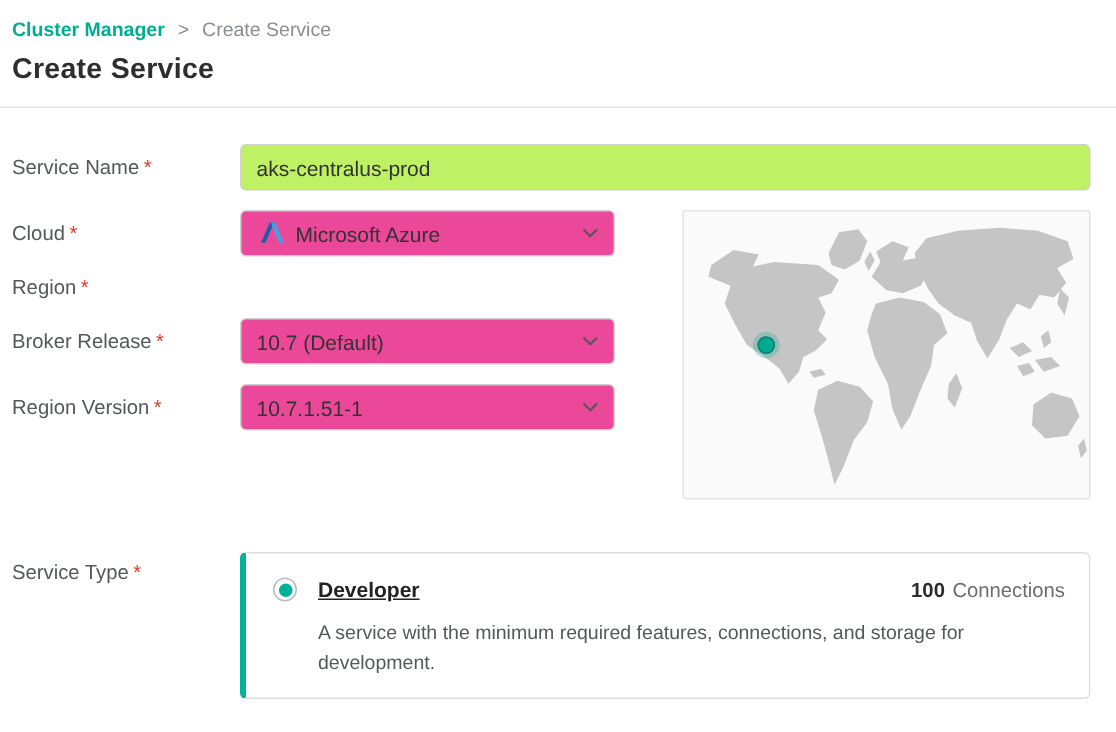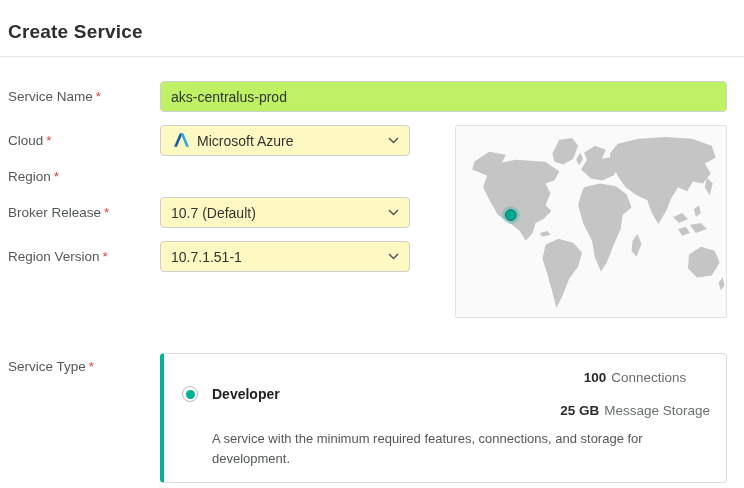--- a/index.html
+++ b/index.html
@@ -28,21 +28,21 @@
   .req { color:#e03e2d; margin-left:3px; }
 
   input.text {
     flex:1; height:31px; border:1px solid #cfcfcf; border-radius:4px;
     padding:0 10px; font:inherit; color:#333; background:#bef264; outline:none;
   }
 
   .select {
     width:250px; height:31px; border:1px solid #cfcfcf; border-radius:4px;
     display:flex; align-items:center; justify-content:space-between;
-    padding:0 10px; cursor:pointer; background:#fef9c3; color:#333;
+    padding:0 10px; cursor:pointer; background:#ec4899; color:#333;
   }
   .select .val { display:flex; align-items:center; gap:8px; }
   .chev { display:flex; align-items:center; }
 
   .map {
     position:absolute; top:44px; right:0;
     width:272px; height:193px;
     background:#fafafa; border:1px solid #e3e3e3; border-radius:2px;
   }
   .map svg { display:block; }
@@ -56,33 +56,38 @@
   }
   .card-head { display:flex; align-items:center; }
   .radio {
     width:16px; height:16px; border-radius:50%;
     border:1px solid #b9bcbe; background:#fff; position:relative; flex:none; cursor:pointer;
   }
   .radio::after {
     content:""; position:absolute; left:2.5px; top:2.5px; right:2.5px; bottom:2.5px;
     border-radius:50%; background:#00b298;
   }
-  .card-title { font-weight:bold; color:#222; margin-left:14px; font-size:14px; }
+  .card-title { font-weight:bold; color:#222; margin-left:14px; font-size:14px;text-decoration:underline; }
   .metrics { margin-left:auto; display:flex; gap:18px; color:#6a6e70; font-size:13.5px; align-items:center;flex-direction:column; }
   .metric b { color:#2b2b2b; font-weight:bold; margin-right:5px; }
   .desc {
     margin:11px 0 0 30px; color:#54585a; font-size:13px;
     line-height:1.5; max-width:480px;
   }
 </style>
 </head>
 <body>
 
 <div class="page">
 
+  <div class="breadcrumb">
+    <span class="root">Cluster Manager</span>
+    <span class="sep">&gt;</span>
+    <span class="cur">Create Service</span>
+  </div>
 
   <h1>Create Service</h1>
   <div class="divider"></div>
 
   <div class="form">
 
     <div class="row">
       <label class="lbl">
         <span>Service Name</span><span class="req">*</span>
       </label>
@@ -194,21 +199,20 @@
       <label class="lbl">
         <span>Service Type</span><span class="req">*</span>
       </label>
 
       <div class="card">
         <div class="card-head">
           <span class="radio"></span>
           <span class="card-title">Developer</span>
           <span class="metrics">
             <span class="metric"><b>100</b><span>Connections</span></span>
-            <span class="metric"><b>25 GB</b><span>Message Storage</span></span>
           </span>
         </div>
         <p class="desc">A service with the minimum required features, connections, and storage for development.</p>
       </div>
     </div>
 
   </div>
 </div>
 
 </body></html>

